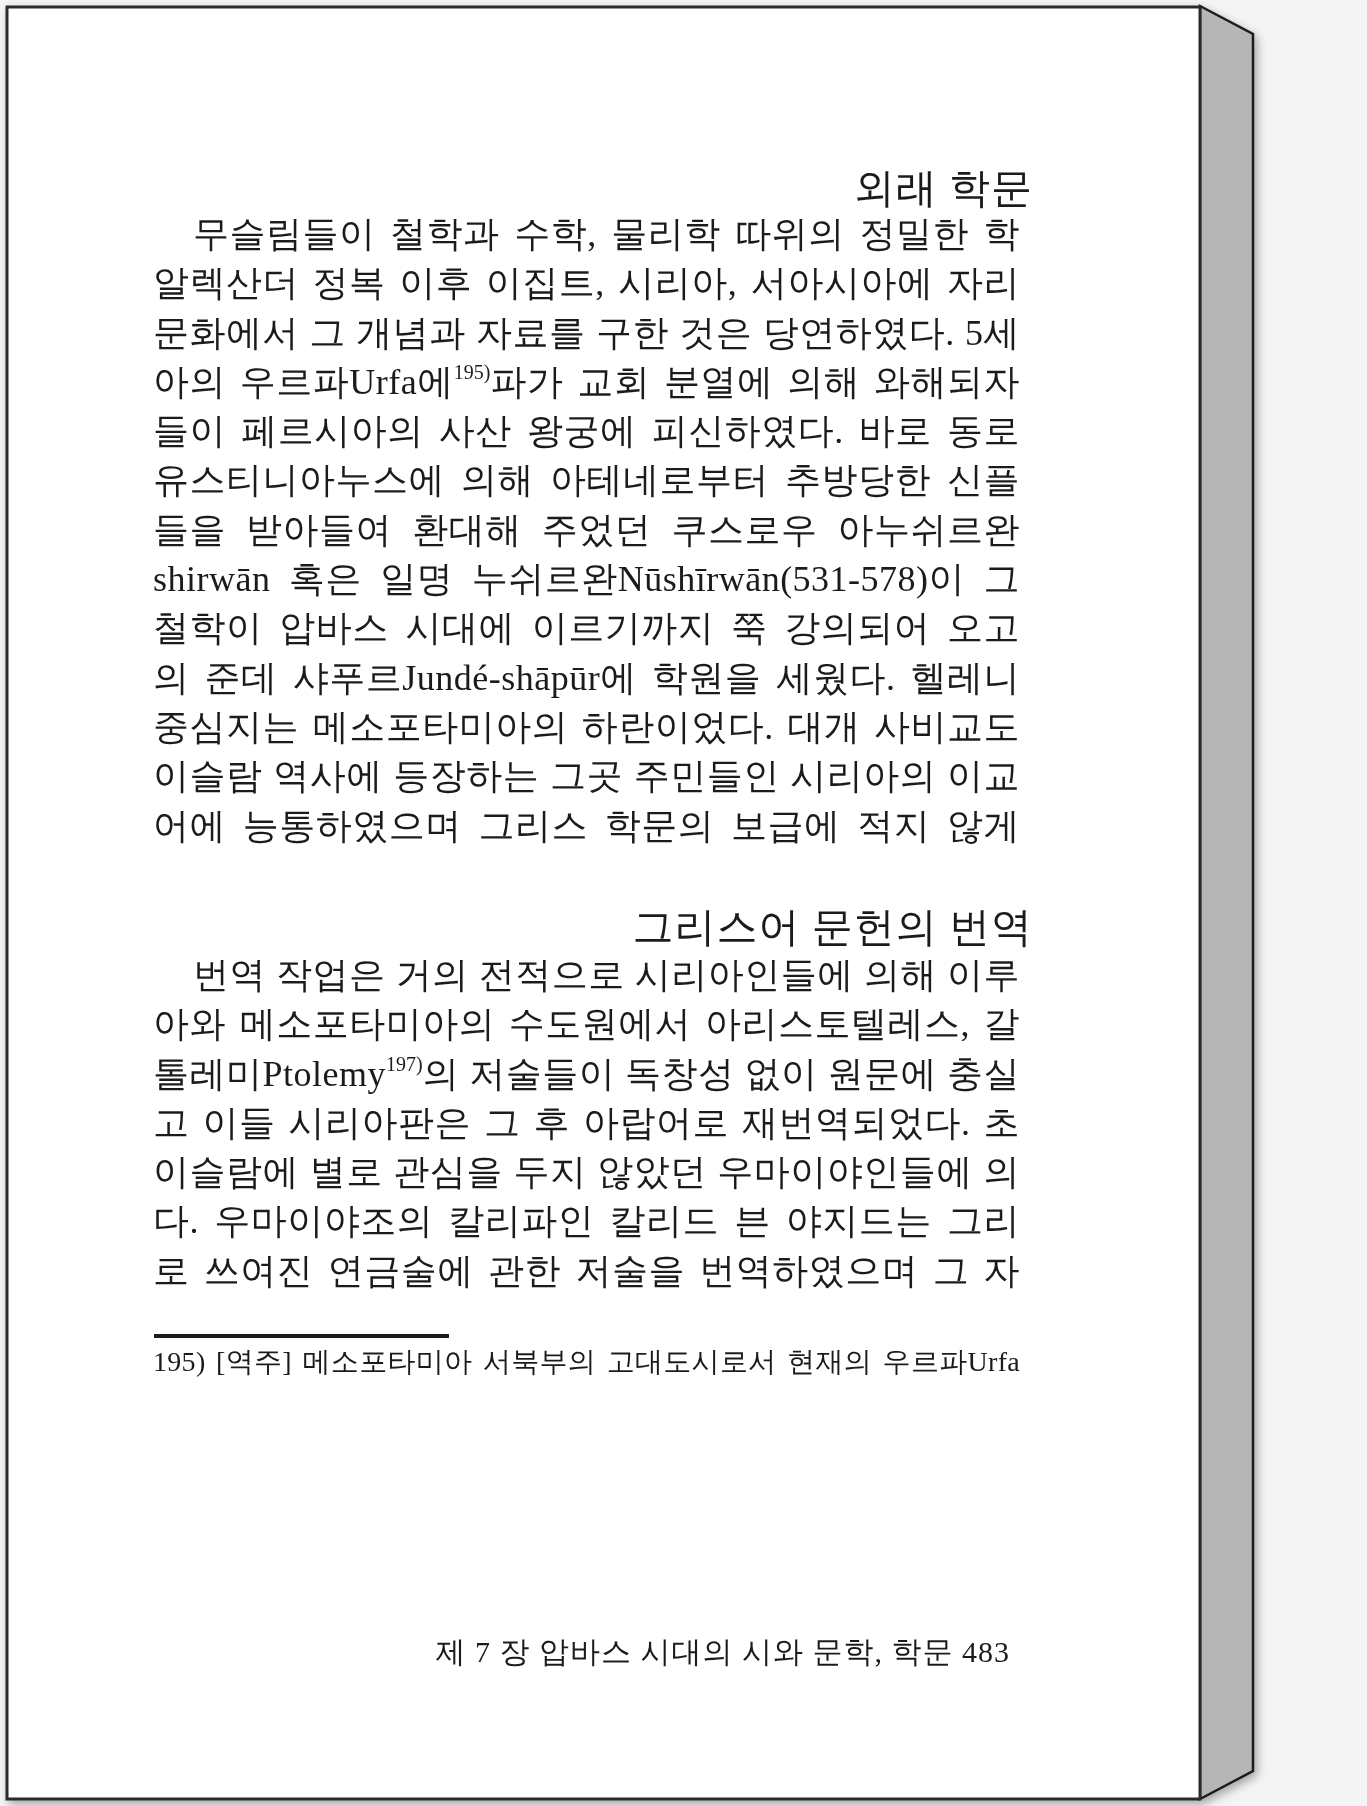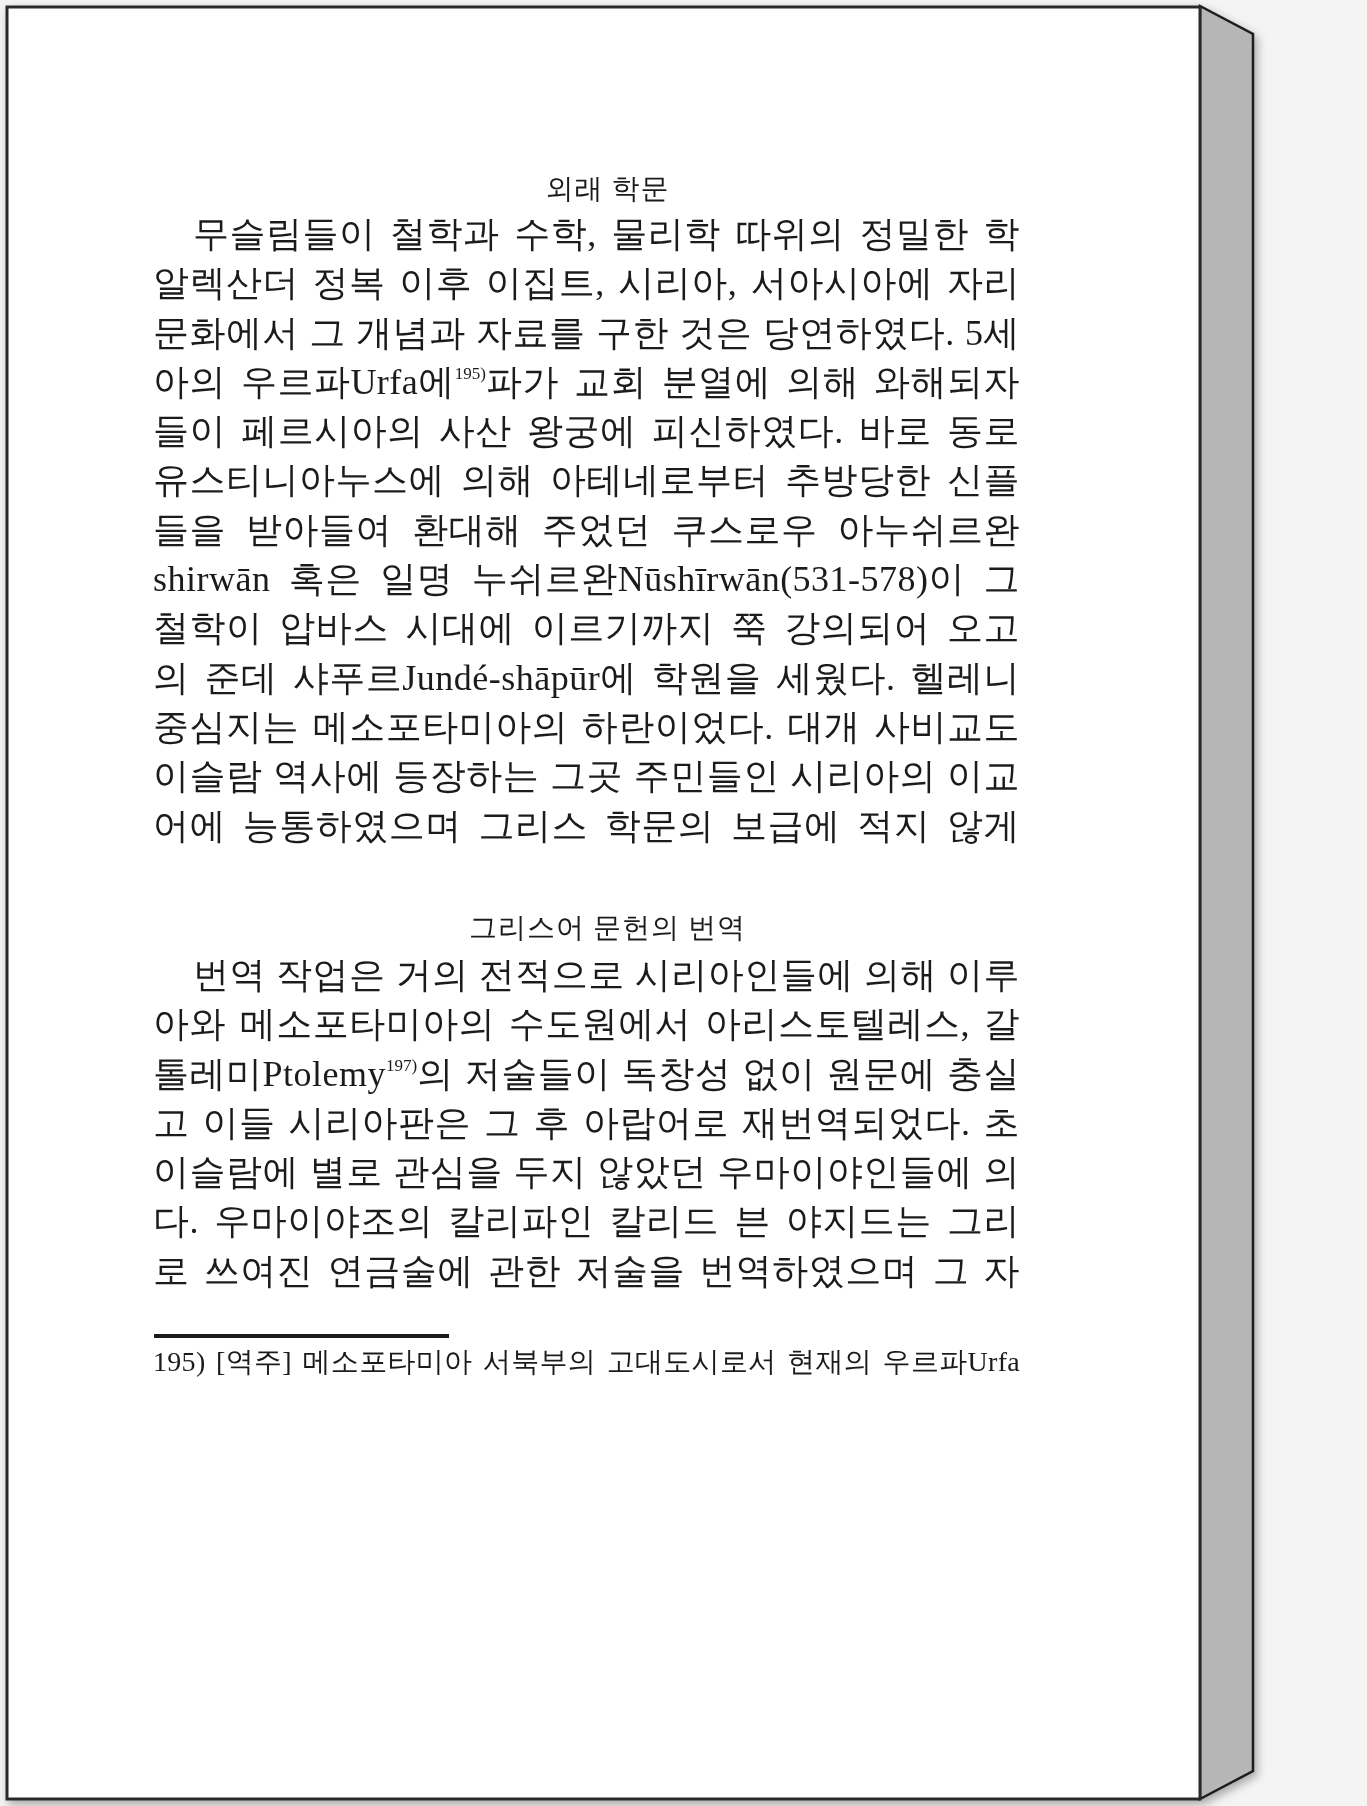--- a/index.html
+++ b/index.html
@@ -8,38 +8,38 @@
   html,body{margin:0;padding:0;background:var(--bg);}
   .canvas{
     position:relative; width:1367px; height:1806px; background:var(--bg);
     overflow:hidden; color:var(--ink);
     font-family:"Liberation Serif","DejaVu Serif",serif;
   }
   .shape-layer{position:absolute;left:0;top:0;}
   .text-layer{position:absolute;left:0;top:0;width:1367px;height:1806px;}
 
   .heading{
-    position:absolute; left:154px; width:867px; height:49px; line-height:49px;
+    position:absolute; left:166px; width:867px; height:49px; line-height:49px;
     padding-left:40px; box-sizing:border-box;
-    font-size:28px; letter-spacing:1px; text-align:center; white-space:nowrap;
+    font-size:41px; letter-spacing:1px; text-align:right; white-space:nowrap;
   }
   #sec1-heading{top:164px;}
   #sec2-heading{top:903px;}
 
   .linebox{position:absolute; left:153px; width:867px;}
   #sec1-lines{top:210px;}
   #sec2-lines{top:951px;}
   .linebox .line{
     height:49.3px; line-height:49.3px; font-size:36px; letter-spacing:0.5px;
     text-align:justify; text-align-last:justify; overflow:hidden;
     box-sizing:border-box;
   }
   .line.indent{padding-left:40px;}
   sup{
-    font-size:17px; letter-spacing:0; line-height:0; vertical-align:15px;
+    font-size:20px; letter-spacing:0; line-height:0; vertical-align:15px;
   }
 
   .divider{
     position:absolute; left:154px; top:1334px; width:295px; height:4px;
     background:var(--ink);
   }
   #footnotes{top:1344px;}
   #footnotes .line{
     height:36px; line-height:36px; font-size:28px; letter-spacing:0.3px;
     text-align:justify; text-align-last:justify; overflow:hidden;
@@ -102,15 +102,16 @@
         <div class="line"><span>다. 우마이야조의 칼리파인 칼리드 븐 야지드는 그리스어와 콥틱어</span></div>
         <div class="line"><span>로 쓰여진 연금술에 관한 저술을 번역하였으며 그 자신이 직접 동</span></div>
       </div>
 
     <div class="divider"></div>
 
     <div class="linebox" id="footnotes">
         <div class="line"><span>195) [역주] 메소포타미아 서북부의 고대도시로서 현재의 우르파Urfa에</span></div>
       </div>
 
+    <div class="footer">제 7 장   압바스 시대의 시와 문학, 학문 483</div>
 
   </div>
 </div>
 
 </body></html>

